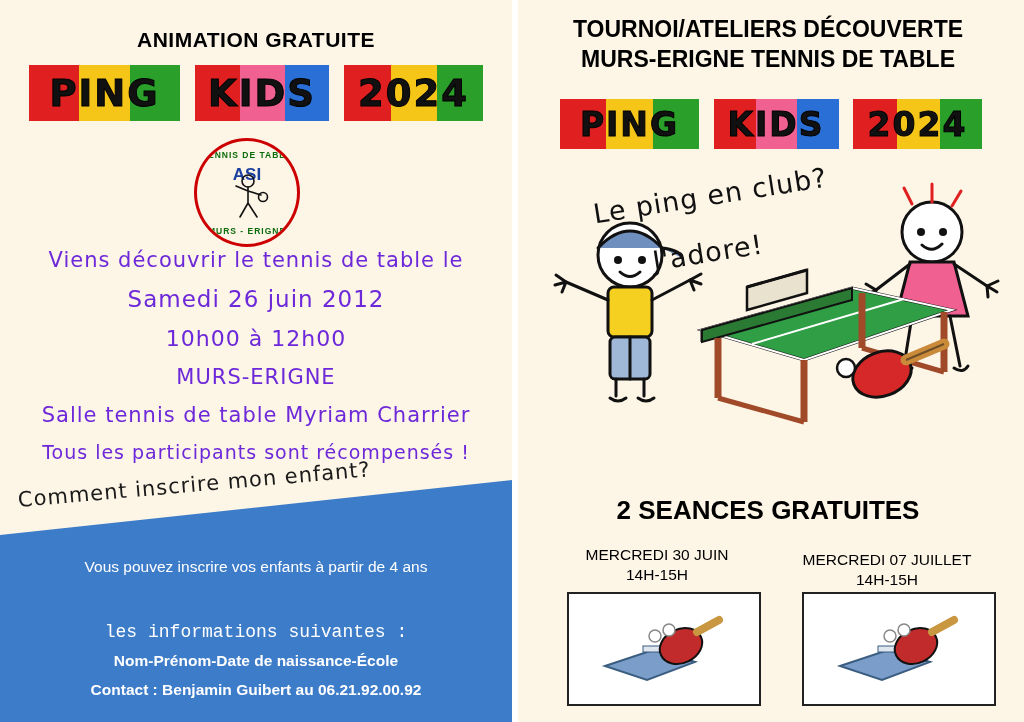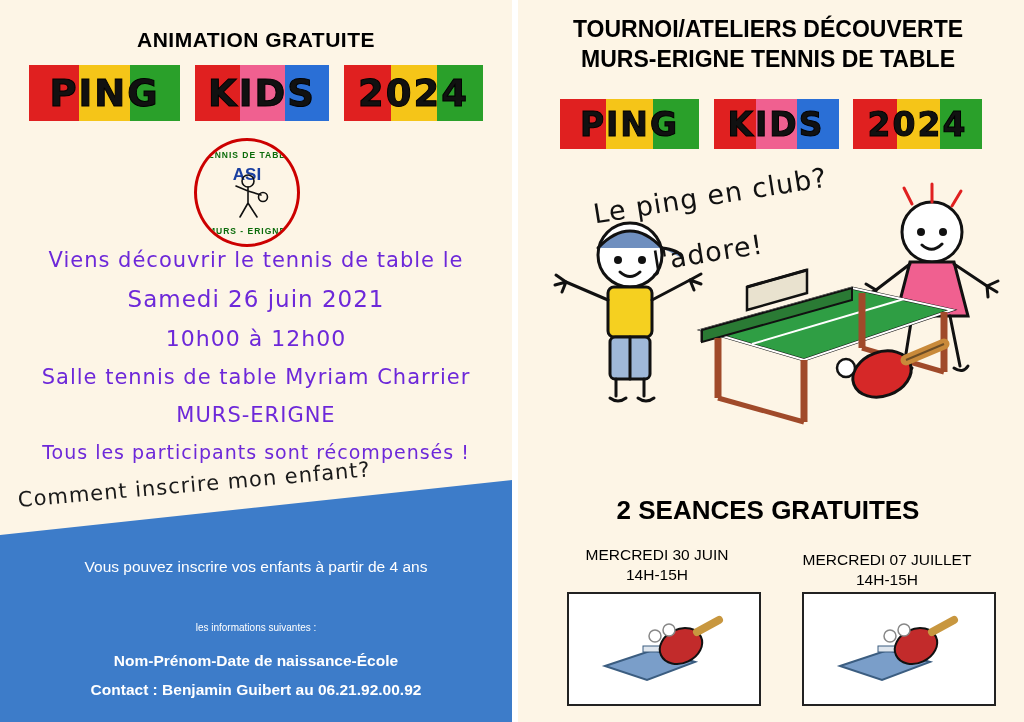--- a/index.html
+++ b/index.html
@@ -211,21 +211,21 @@
     position: absolute;
     z-index: 3;
     left: 0;
     width: 512px;
     text-align: center;
     color: #ffffff;
     font-family: "Liberation Sans", sans-serif;
   }
   .bt1 { top: 558px; font-size: 15.5px; }
   .bt2 { top: 590px; font-size: 15.5px; }
-  .bt3 { top: 622px; font-size: 10px; }
+  .bt3 { top: 622px; font-size: 18px; font-family: Liberation Mono, monospace; }
   .bt4 { top: 652px; font-size: 15.5px; font-weight: bold; }
   .bt5 { top: 681px; font-size: 15.5px; font-weight: bold; }
   .bt2 b { font-weight: bold; }
 
   
   .right-title {
     position: absolute;
     top: 14px;
     left: 0;
     width: 512px;
@@ -340,24 +340,24 @@
           <circle cx="21" cy="8" r="6" fill="none" stroke="#111" stroke-width="1.6"></circle>
           <path d="M21 14 L21 30 M21 18 L9 13 M21 18 L34 22 M21 30 L13 44 M21 30 L30 44" fill="none" stroke="#111" stroke-width="1.6" stroke-linecap="round"></path>
           <circle cx="36" cy="24" r="4.5" fill="none" stroke="#111" stroke-width="1.6"></circle>
         </svg>
       </div>
       <div class="cl-bottom">MURS - ERIGNE</div>
     </div>
 
     <div class="info-block hand">
       <span class="info-line l1">Viens découvrir le tennis de table le</span>
-      <span class="info-line l2">Samedi 26 juin 2021</span>
+      <span class="info-line l2">Samedi 26 juin 2012</span>
       <span class="info-line l3">10h00 à 12h00</span>
+      <span class="info-line l5">MURS-ERIGNE</span>
       <span class="info-line l4">Salle tennis de table Myriam Charrier</span>
-      <span class="info-line l5">MURS-ERIGNE</span>
       <span class="info-line l6">Tous les participants sont récompensés !</span>
     </div>
 
     <div class="comment-q">Comment inscrire mon enfant?</div>
 
     <div class="blue-panel"></div>
     <div class="blue-text bt1">Vous pouvez inscrire vos enfants à partir de 4 ans</div>
     <div class="blue-text bt3">les informations suivantes :</div>
     <div class="blue-text bt4">Nom-Prénom-Date de naissance-École</div>
     <div class="blue-text bt5">Contact : Benjamin Guibert au 06.21.92.00.92</div>

